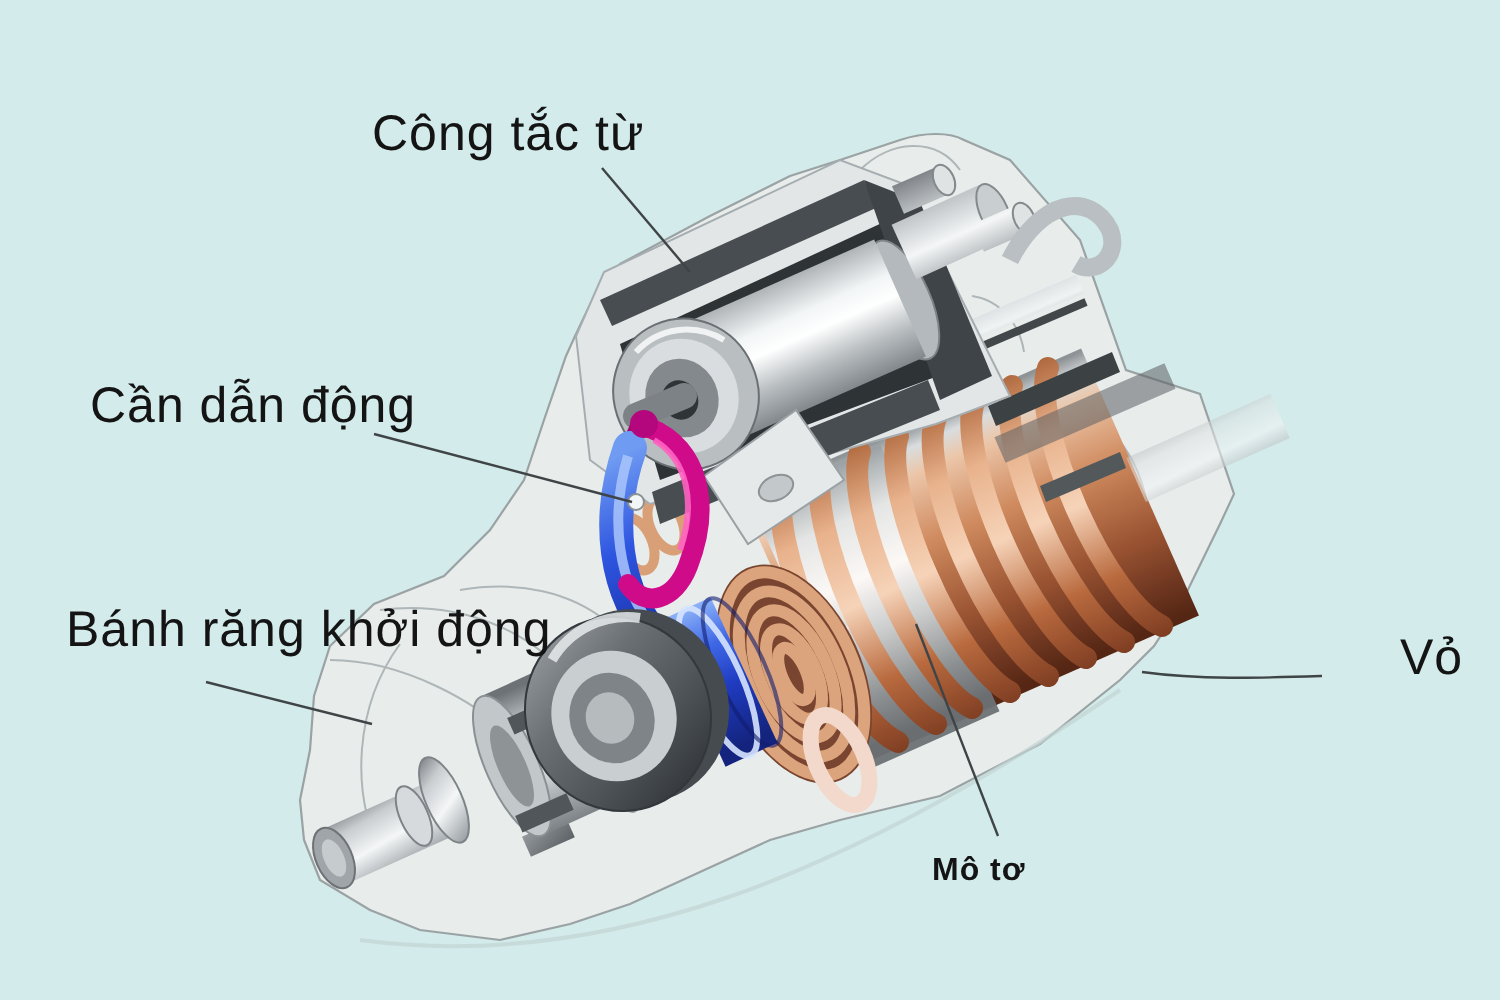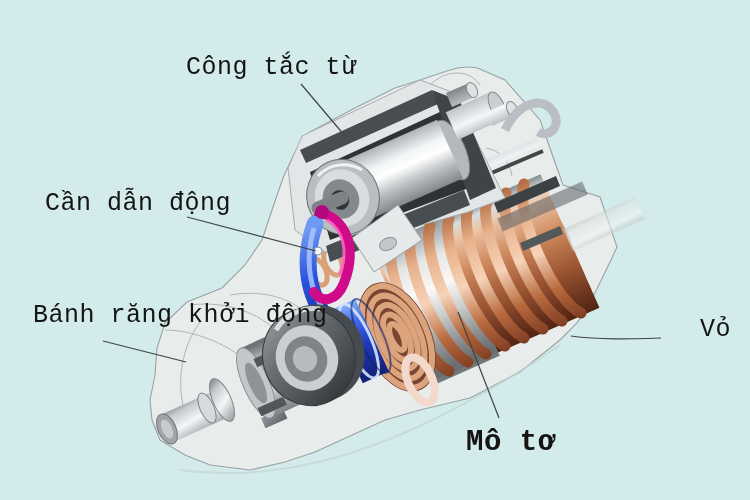--- a/index.html
+++ b/index.html
@@ -1,36 +1,36 @@
 <!DOCTYPE html>
 <html style="--background: #d3ebea; --label_text: #141414; --leader_line: #3f4447; --ghost_fill: #e9edec; --ghost_line: #9aa2a4; --copper_winding: #c9805a; --copper_dark: #6e3620; --lever_blue: #2e55e0; --fork_magenta: #cf0b8a; --metal_light: #eef1f2; --metal_dark: #55595c;"><head>
 <meta charset="utf-8">
 <style>
   html,body{margin:0;padding:0;}
   .stage{
     position:relative;
     width:750px;height:500px;
     overflow:hidden;
     background:var(--background,#d3ebea);
-    font-family:Liberation Mono, monospace;
+    font-family:Liberation Sans, sans-serif;
   }
   .stage svg{position:absolute;left:0;top:0;}
   .lbl{
     position:absolute;
     color:var(--label_text,#141414);
     font-size:25px;
     letter-spacing:0.5px;
     white-space:nowrap;
     line-height:1.1;
   }
   .lbl-solenoid{left:186px;top:54px;}
   .lbl-lever{left:45px;top:190px;}
   .lbl-pinion{left:33px;top:302px;}
   .lbl-housing{left:676px;top:316px;margin-left:24px;}
-  .lbl-motor{left:466px;top:427px;font-weight:bold;font-size:29px;}
+  .lbl-motor{left:466px;top:427px;font-weight:bold;font-size:16px;}
 </style>
 </head>
 <body>
 
 <div class="stage">
 
 <svg width="750" height="500" viewBox="0 0 750 500">
   <defs>
     <linearGradient id="gSol" gradientUnits="userSpaceOnUse" x1="374" y1="129" x2="412" y2="215">
       <stop offset="0" stop-color="#6a6e72"></stop>

